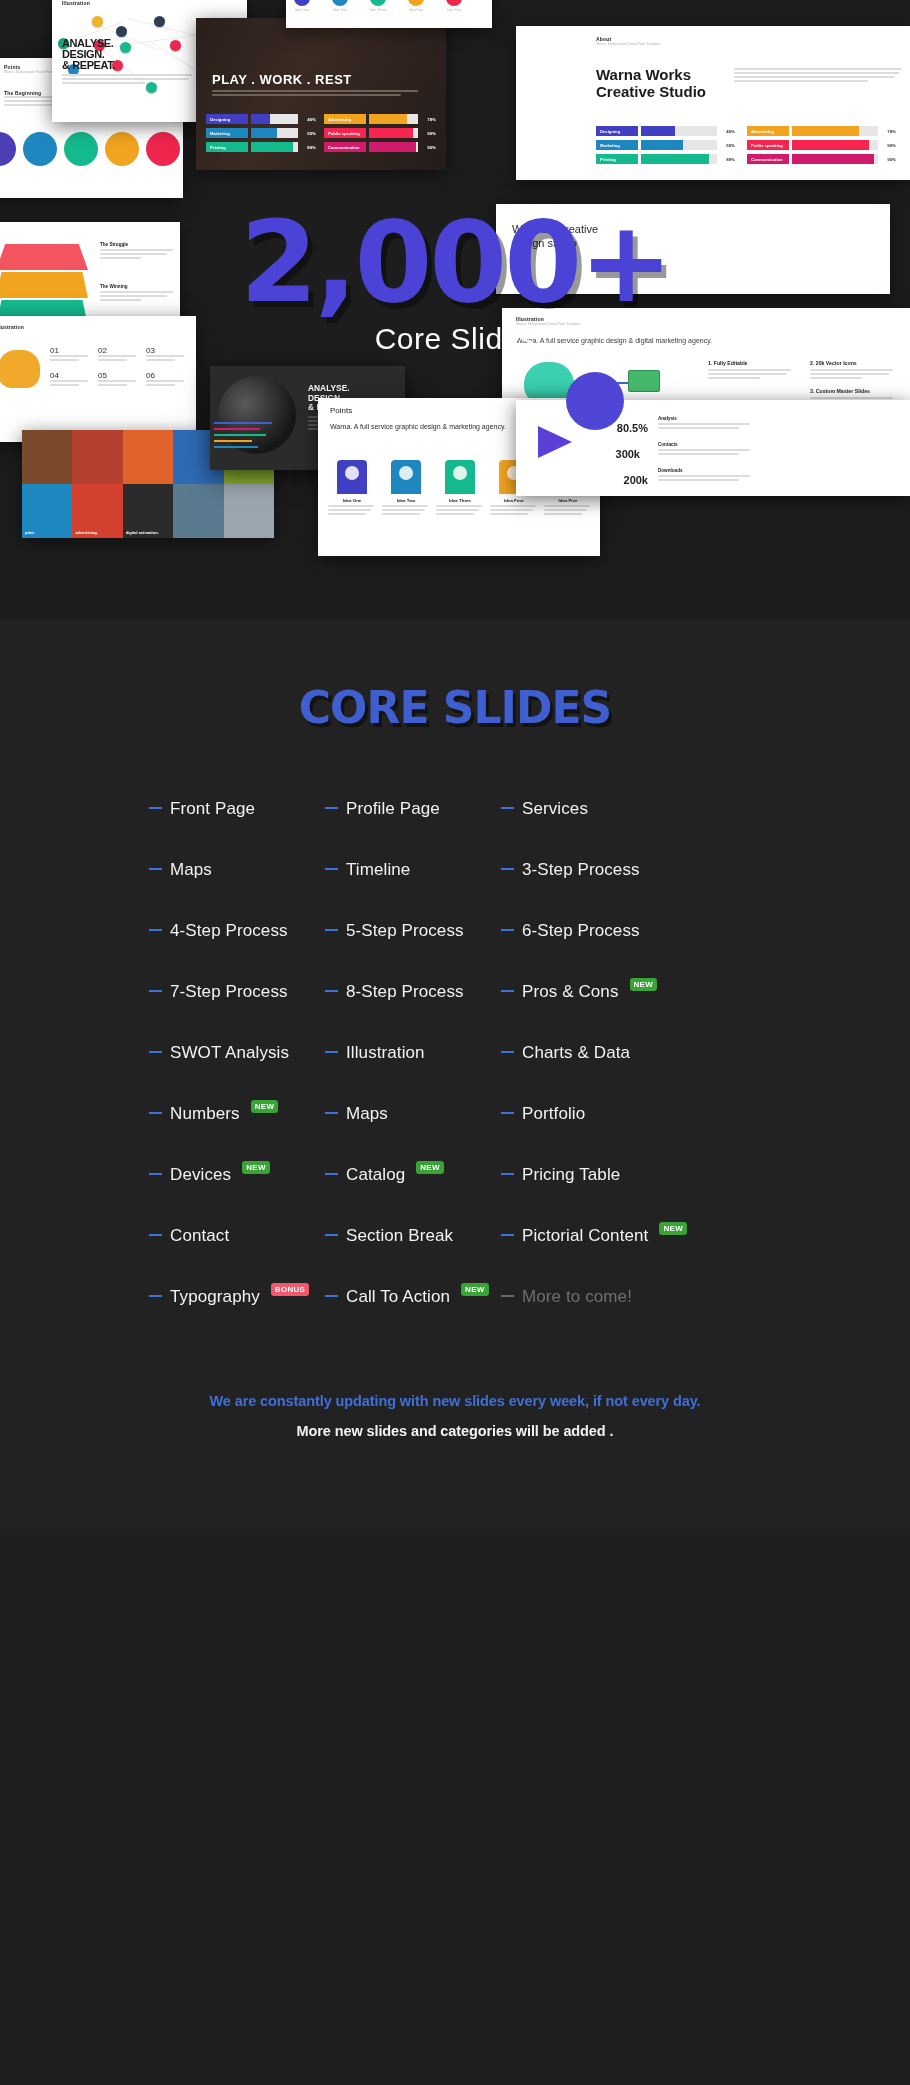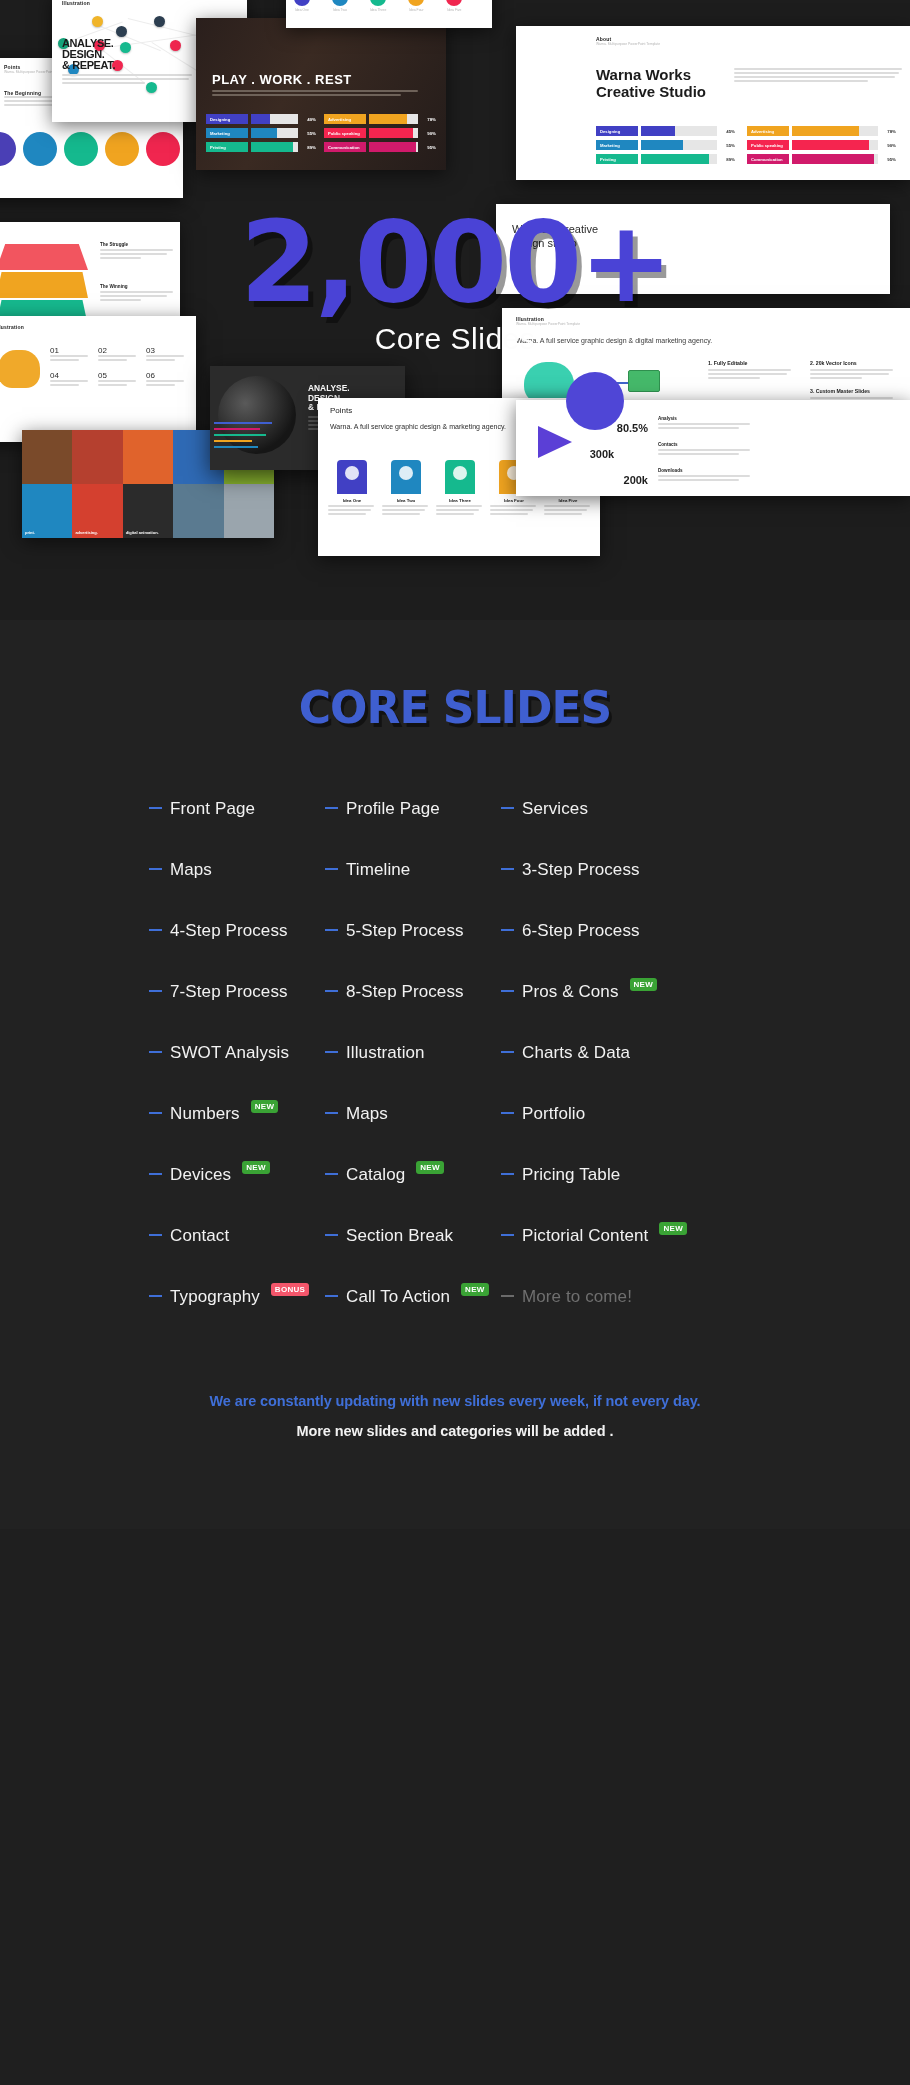--- a/index.html
+++ b/index.html
@@ -792,21 +792,21 @@
   <div class="thumb" id="t-stats">
     <div class="mega"></div>
     <div class="scol" style="left:72px;top:18px;"><span class="sv">80.5%</span></div>
     <div class="sd" style="left:142px;top:16px;">
       <div class="sdh">Analysis</div>
       <div class="lines">
           <i style="width:96%"></i>
           <i style="width:84%"></i>
         </div>
     </div>
-    <div class="scol" style="left:56px;top:44px;text-align:center;"><span class="sv">300k</span></div>
+    <div class="scol" style="left:64px;top:44px;"><span class="sv">300k</span></div>
     <div class="sd" style="left:142px;top:42px;">
       <div class="sdh">Contacts</div>
       <div class="lines">
           <i style="width:96%"></i>
           <i style="width:84%"></i>
         </div>
     </div>
     <div class="scol" style="left:72px;top:70px;"><span class="sv">200k</span></div>
     <div class="sd" style="left:142px;top:68px;">
       <div class="sdh">Downloads</div>

